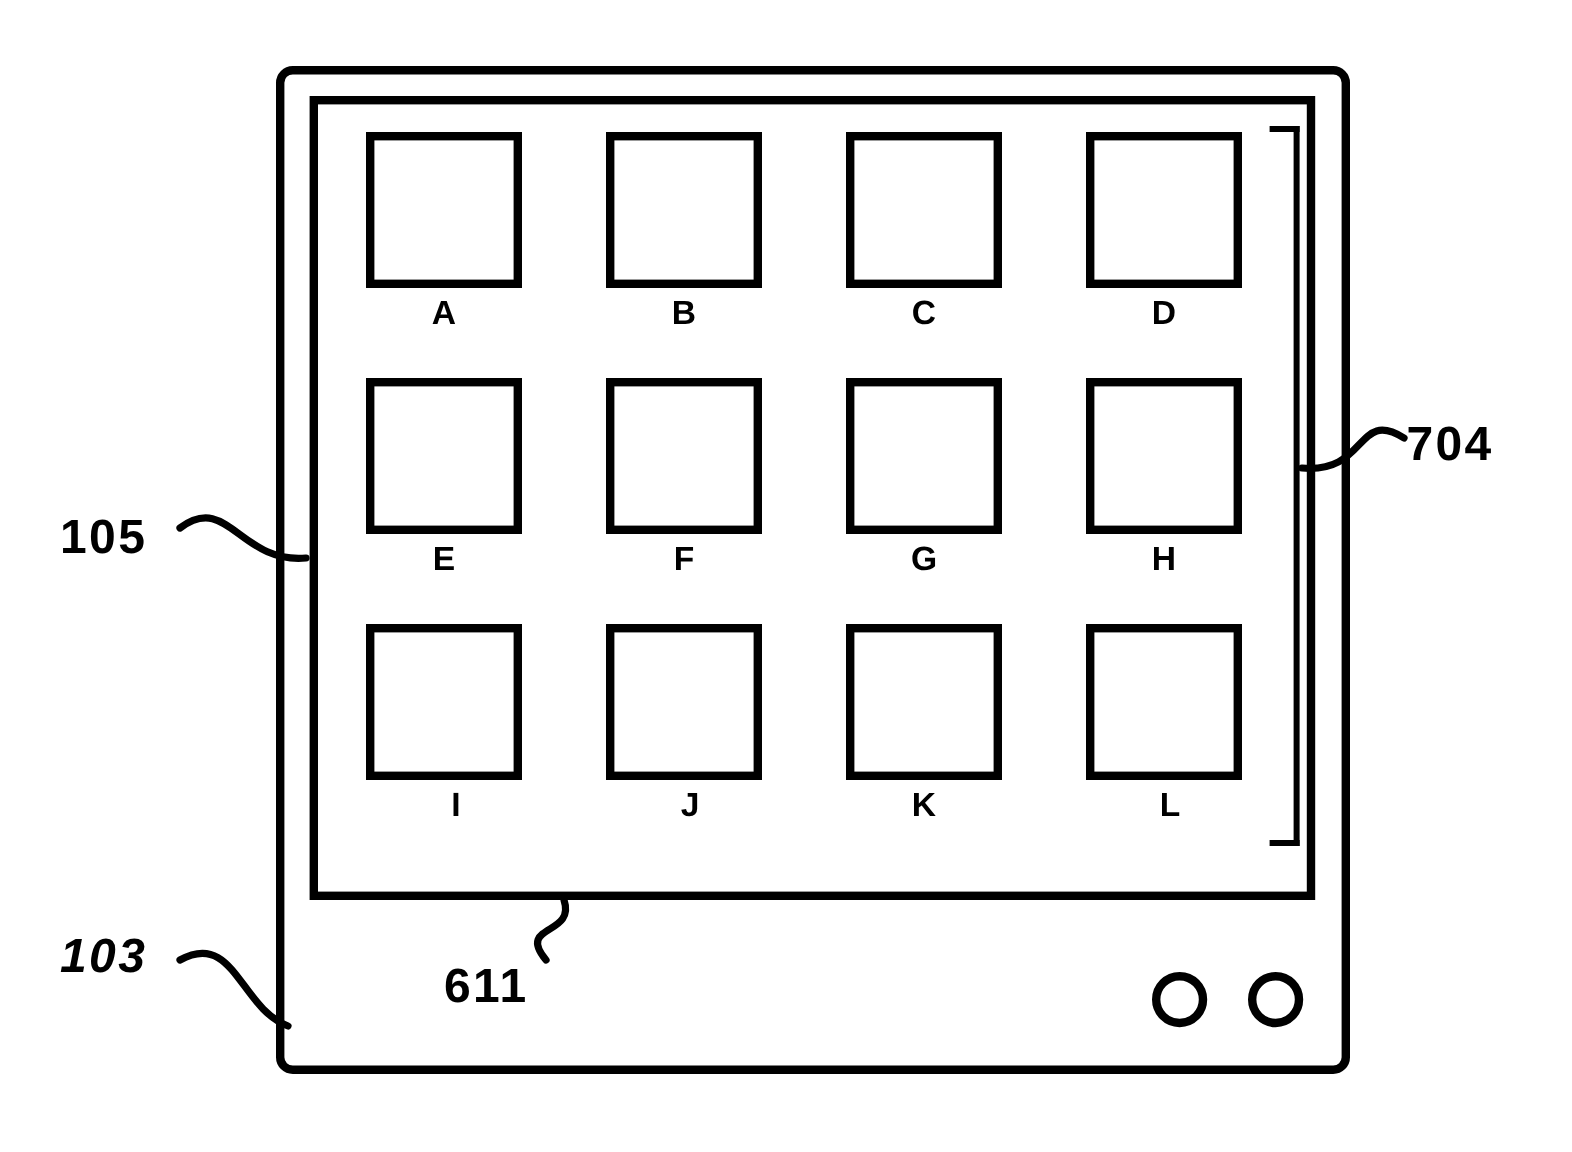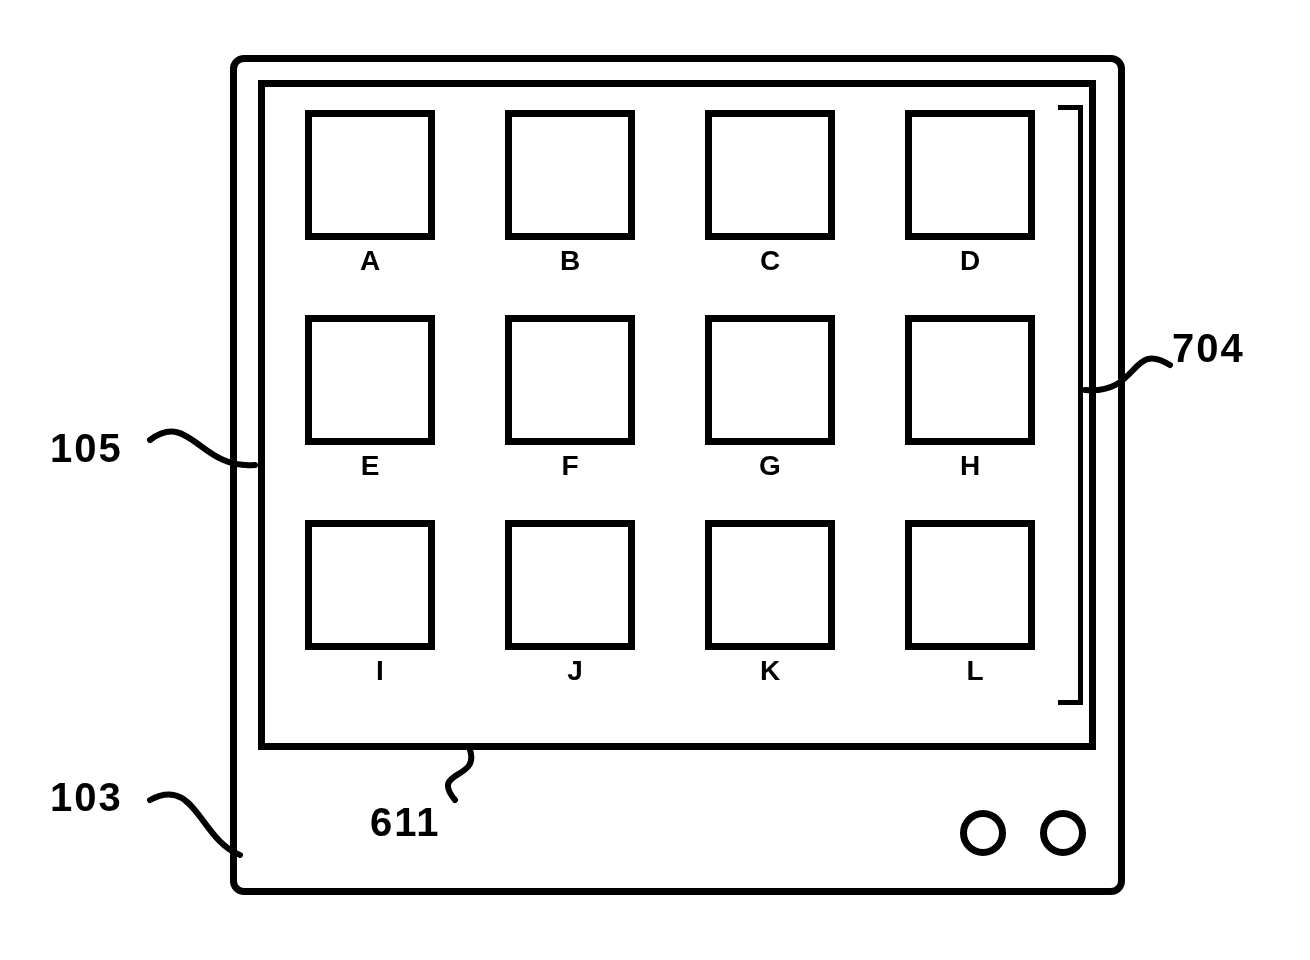--- a/index.html
+++ b/index.html
@@ -130,23 +130,23 @@
   <div class="lab" style="left:555px; top:655px;">J</div>
   <div class="lab" style="left:750px; top:655px;">K</div>
   <div class="lab" style="left:955px; top:655px;">L</div>
 
   <div class="bracket" style="left:1058px; top:105px; height:590px;"></div>
 
   <div class="btn" style="left:960px; top:810px;"></div>
   <div class="btn" style="left:1040px; top:810px;"></div>
 
   <div class="ref" style="left:50px; top:426px;">105</div>
-  <div class="ref" style="left:50px; top:775px;">103</div>
+  <div class="ref" style="left:50px; top:775px;font-style:italic;">103</div>
   <div class="ref" style="left:370px; top:800px;">611</div>
-  <div class="ref" style="left:1172px; top:326px;text-align:center;">704</div>
+  <div class="ref" style="left:1172px; top:348px;text-align:center;">704</div>
 
   <svg class="leads">
 
     <path d="M150 440 C 190 410, 200 470, 255 465"></path>
 
     <path d="M150 800 C 195 775, 200 840, 240 855"></path>
 
     <path d="M455 800 C 430 770, 480 780, 470 750"></path>
 
     <path d="M1170 365 C 1130 340, 1140 395, 1085 390"></path>

